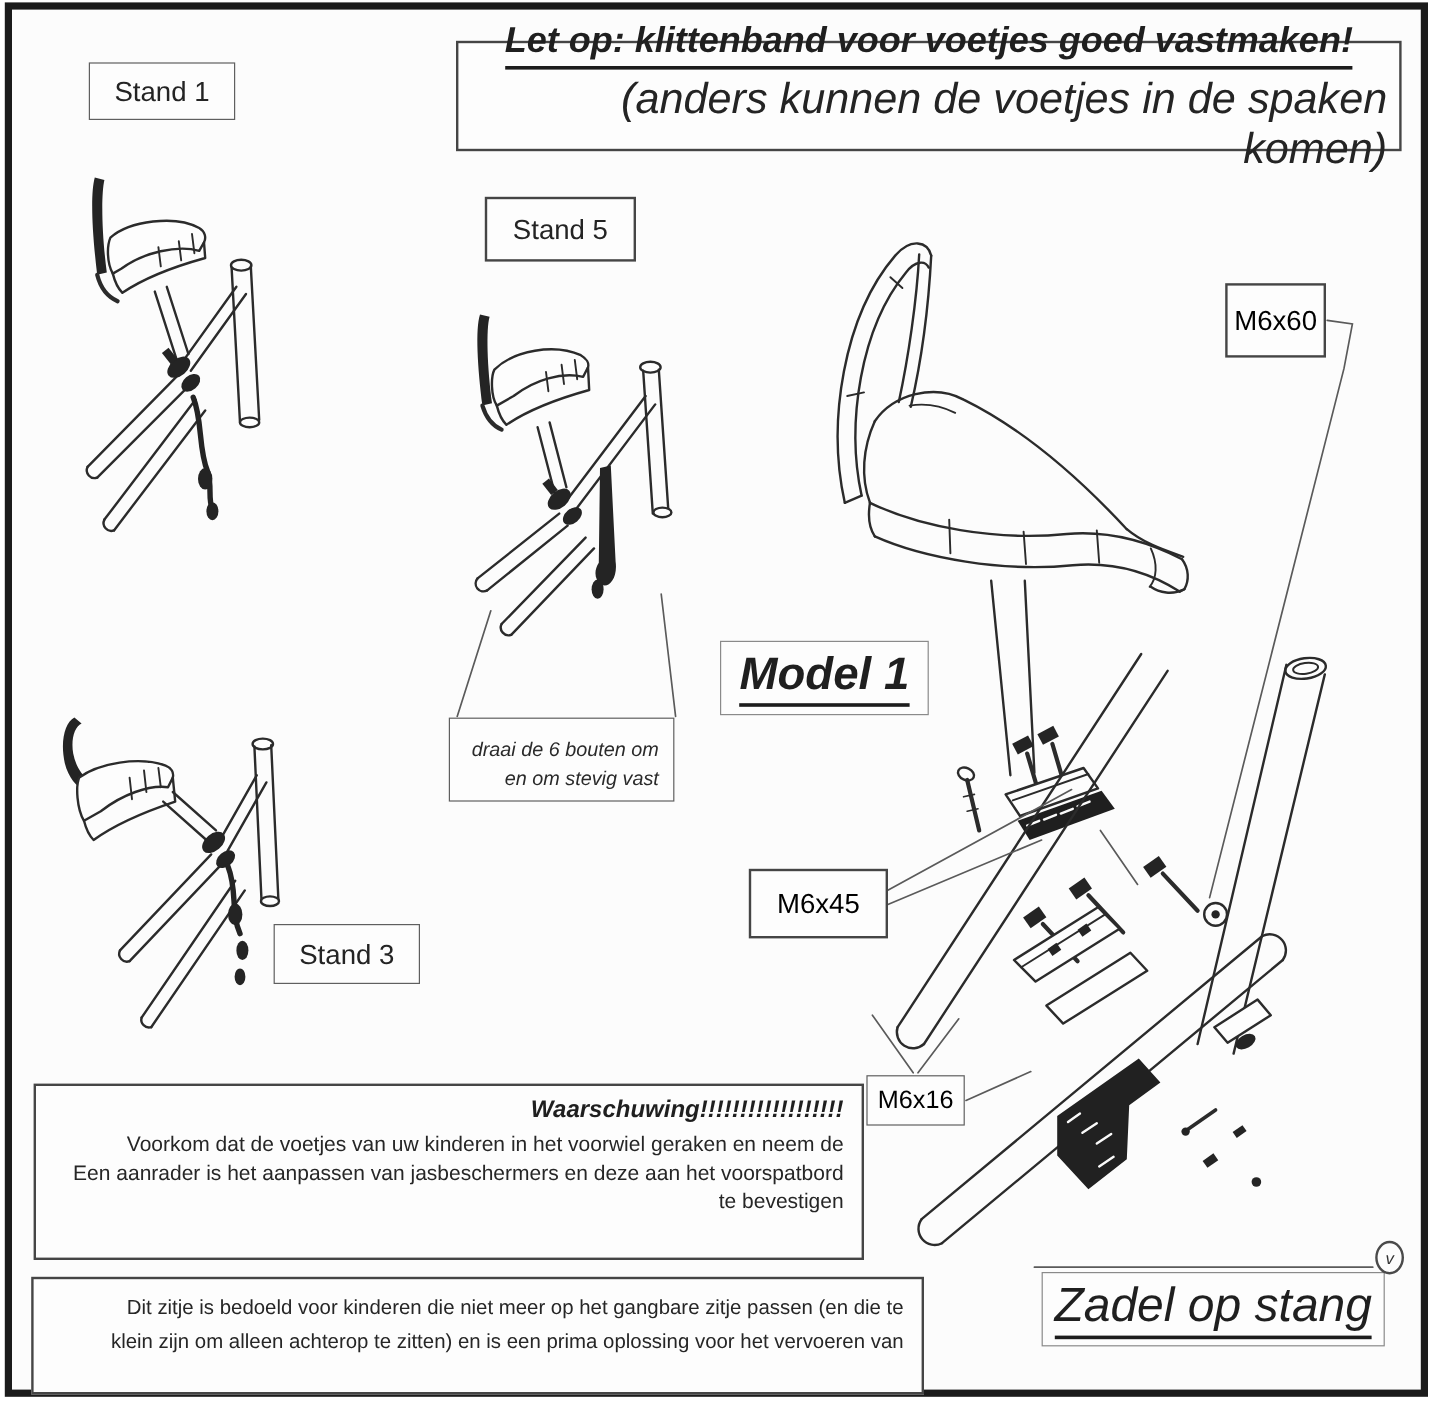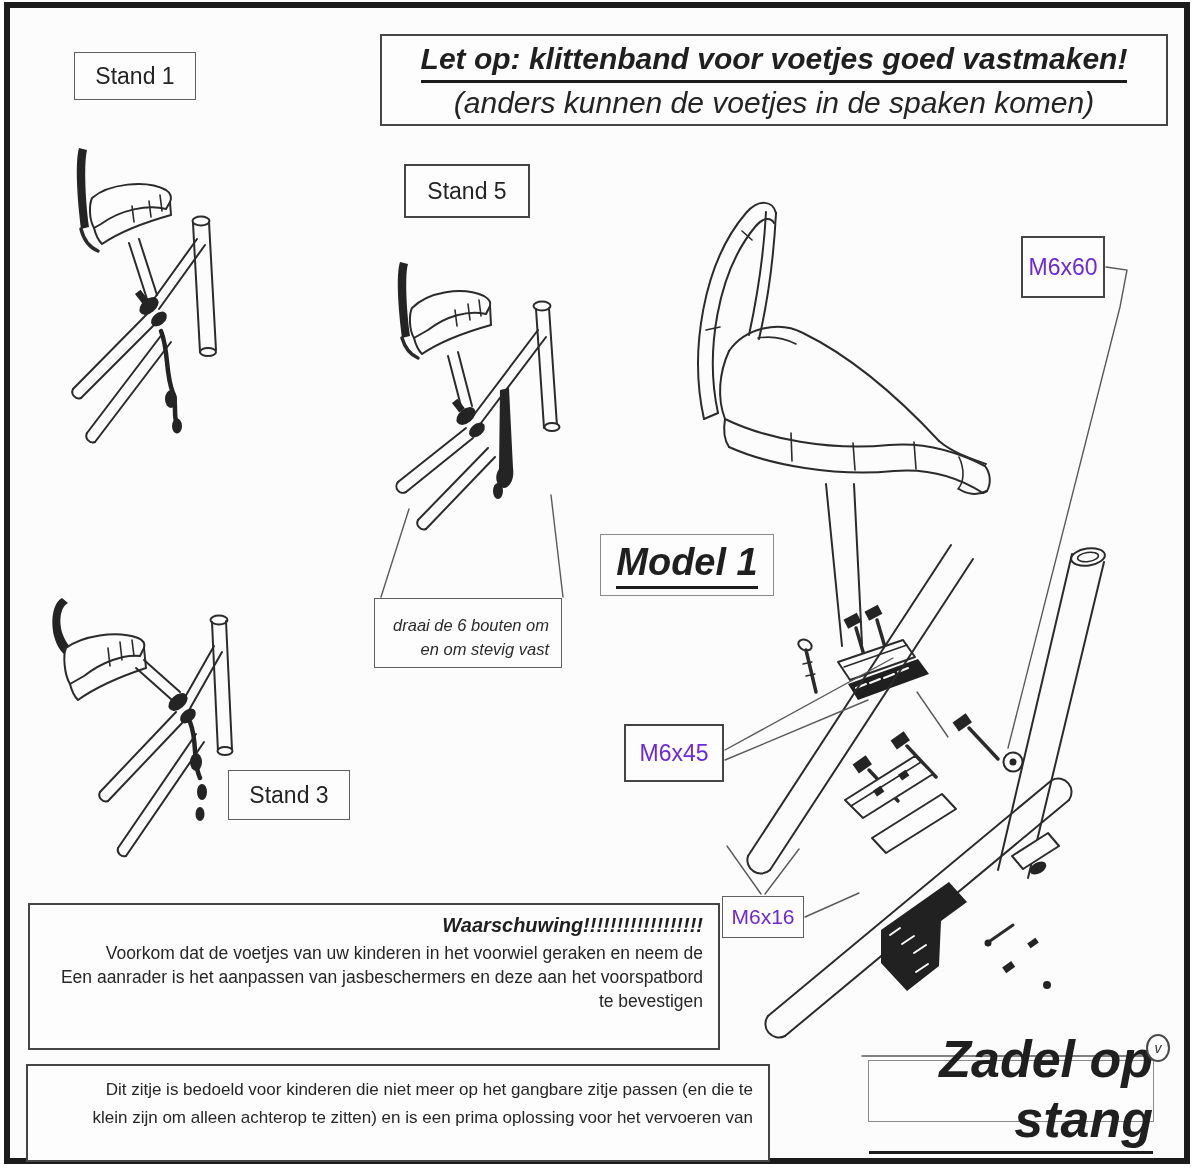--- a/index.html
+++ b/index.html
@@ -15,33 +15,33 @@
   }
   svg.art { position:absolute; left:0; top:0; z-index:1; }
   .box {
     position:absolute; background:#fdfdfd; box-sizing:border-box; z-index:2;
     display:flex; align-items:center; justify-content:center; text-align:right;
   }
   .b-thin  { border:1.6px solid #5f5f5f; }
   .b-mid   { border:2px solid #454545; }
   .b-light { border:1.5px solid #8a8a8a; }
   .stand-label { font-size:23px; color:#242424; }
-  .m6-label    { font-size:23px; color:#6d28d9; }
+  .m6-label    { font-size:23px; color:#000000; }
   .u { display:inline-block; border-bottom:3px solid #1c1c1c; padding-bottom:2px; }
   .notice { flex-direction:column; padding:4px 10px; }
   .notice .t1 { font-size:30px; font-weight:bold; font-style:italic; line-height:1.25; }
-  .notice .t2 { font-size:30px; font-style:italic; margin-top:3px; color:#242424; }
+  .notice .t2 { font-size:36px; font-style:italic; margin-top:3px; color:#242424; }
   .model-label { font-size:38px; font-weight:bold; font-style:italic; }
   .draai { font-size:16.5px; font-style:italic; color:#2a2a2a;
            flex-direction:column; align-items:flex-end; padding:9px 12px 0 6px; line-height:1.45; }
   .txtbox { display:block; text-align:right; }
   .warn-title { font-size:20px; font-weight:bold; font-style:italic; margin:0 0 4px 0; }
   .bodyline { display:block; font-size:17.5px; line-height:1.38; color:#262626; }
   .desc .bodyline { font-size:17px; line-height:1.62; }
-  .zadel { font-size:52px; font-weight:bold; font-style:italic; }
+  .zadel { font-size:40px; font-weight:normal; font-style:italic; }
   .vmark {
     position:absolute; z-index:2; left:1146px; top:1034px; width:24px; height:28px;
     border:2px solid #4a4a4a; border-radius:50%; background:#fcfcfc; box-sizing:border-box;
     display:flex; align-items:center; justify-content:center;
     font-size:14px; font-style:italic; color:#333;
   }
 </style>
 </head>
 <body>
 
@@ -207,21 +207,21 @@
   <span>draai de 6 bouten om</span>
   <span>en om stevig vast</span>
 </div>
 
 <div class="box b-light model-label" style="left:600px; top:534px; width:174px; height:62px;">
   <span class="u">Model 1</span>
 </div>
 
 <div class="box b-mid m6-label" style="left:1021px; top:236px; width:84px; height:62px;">M6x60</div>
 
-<div class="box b-mid m6-label" style="left:624px; top:724px; width:100px; height:58px;">M6x45</div>
+<div class="box b-mid m6-label" style="left:624px; top:724px; width:116px; height:58px;">M6x45</div>
 
 <div class="box b-thin m6-label" style="left:722px; top:896px; width:82px; height:42px; font-size:21px;">M6x16</div>
 
 <div class="box b-mid txtbox" style="left:28px; top:903px; width:692px; height:147px; padding:9px 15px;">
   <p class="warn-title">Waarschuwing!!!!!!!!!!!!!!!!!!</p>
   <span class="bodyline">Voorkom dat de voetjes van uw kinderen in het voorwiel geraken en neem de</span>
   <span class="bodyline">Een aanrader is het aanpassen van jasbeschermers en deze aan het voorspatbord</span>
   <span class="bodyline">te bevestigen</span>
 </div>
 

